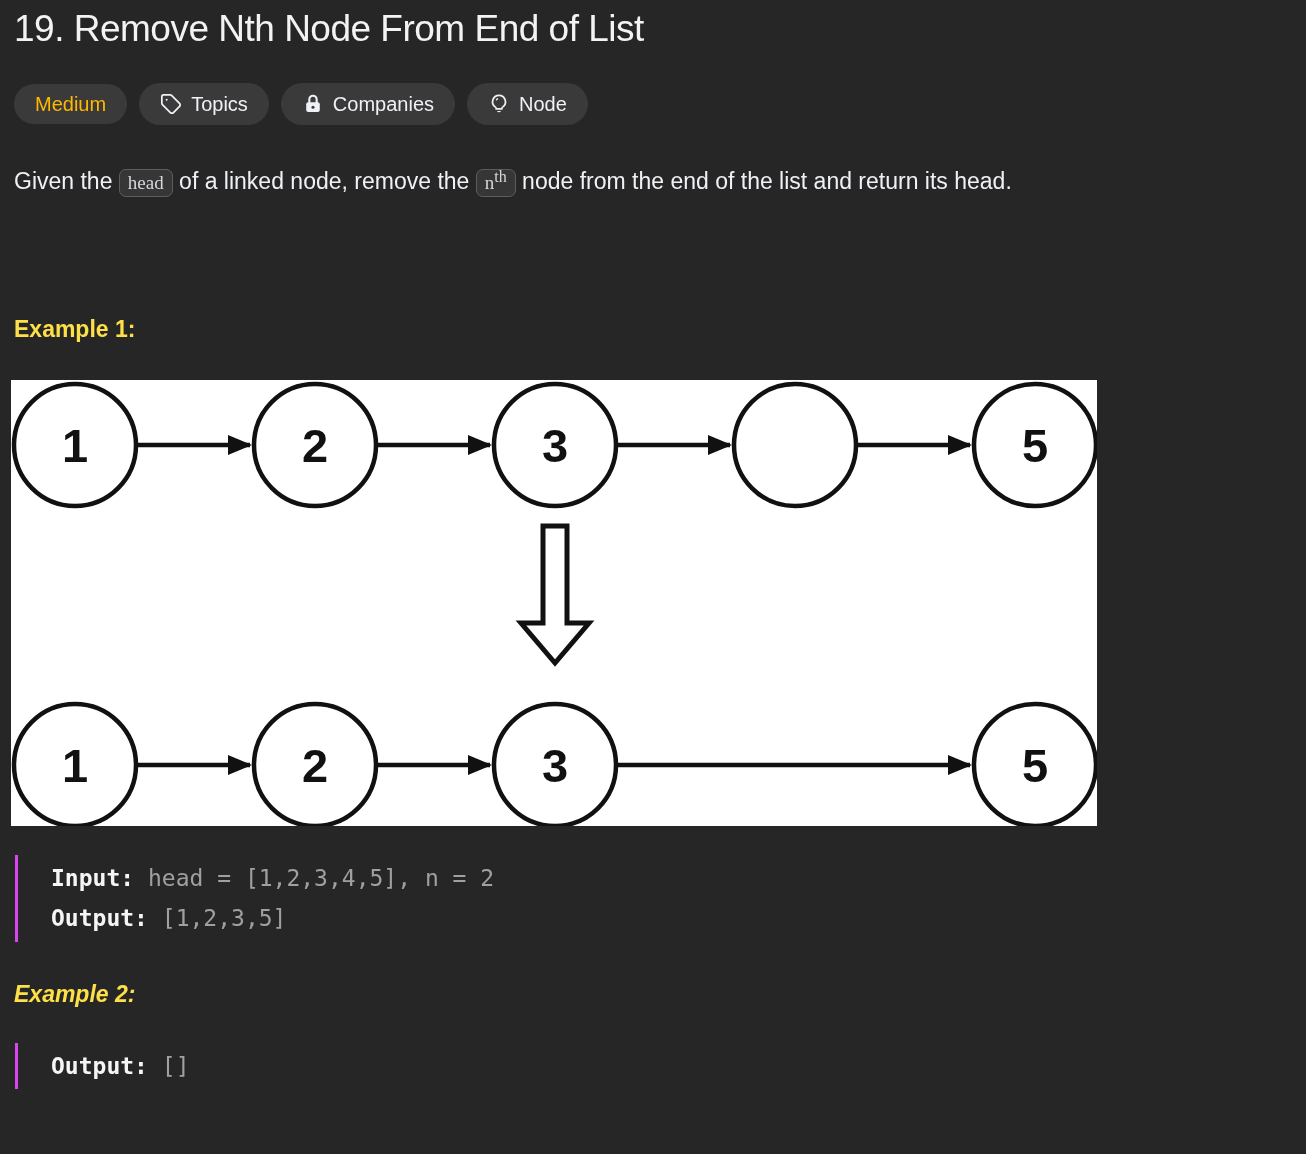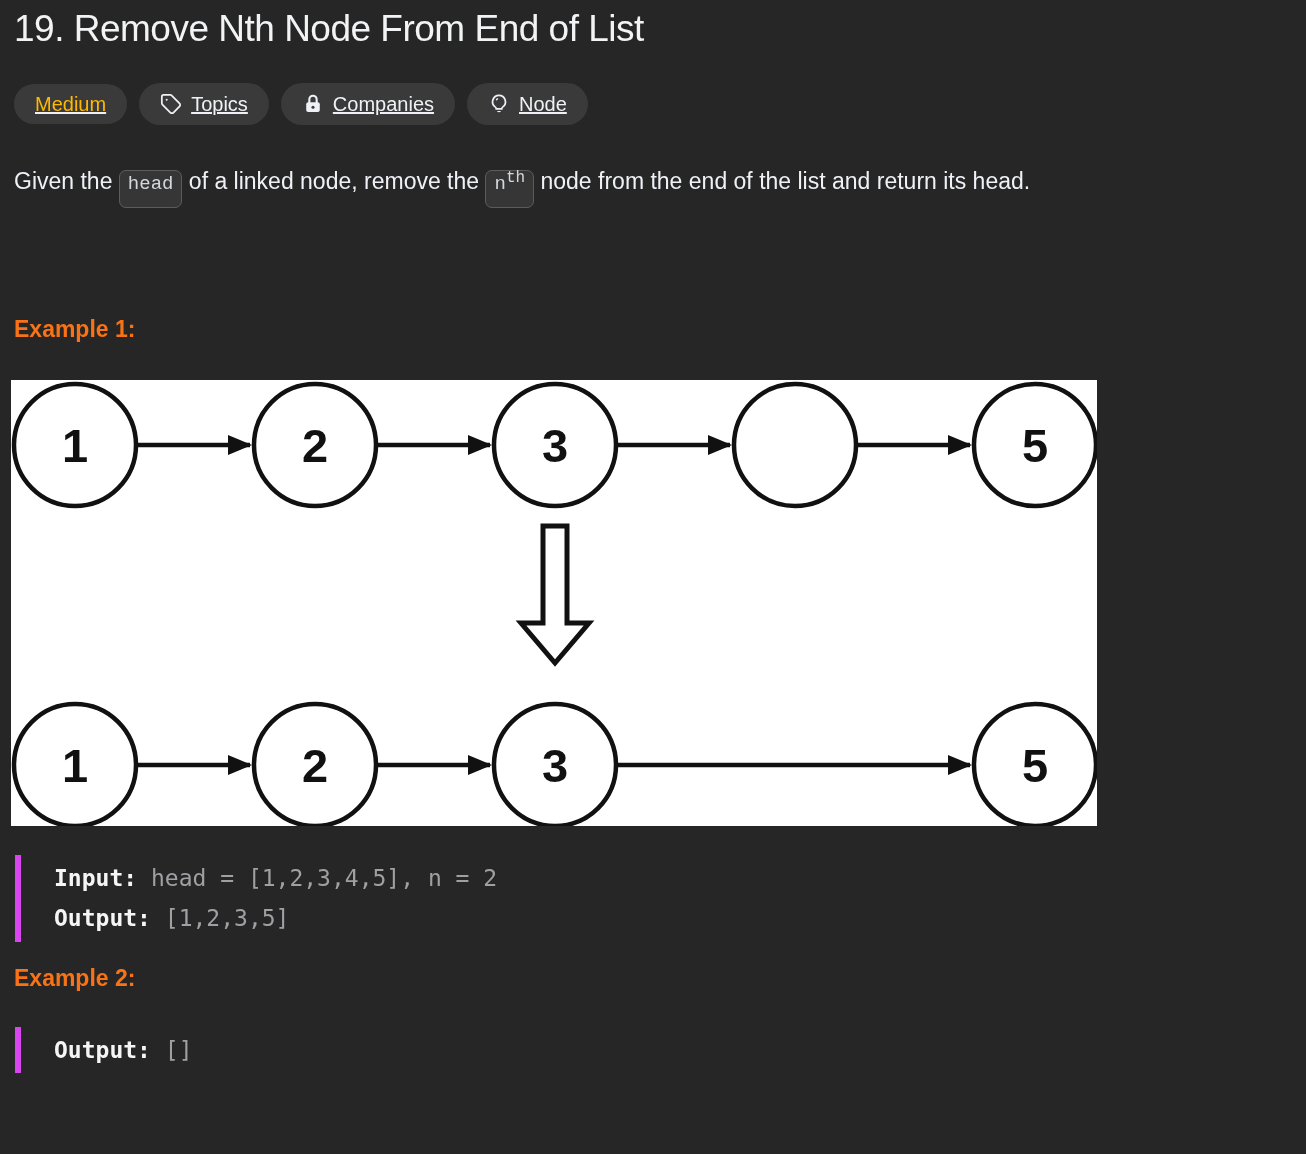--- a/index.html
+++ b/index.html
@@ -18,21 +18,20 @@
     color: #f2f3f4;
     letter-spacing: -0.5px;
     margin-top: 2px;
   }
   
   .badges {
     display: flex;
     align-items: center;
     gap: 12px;
     margin-top: 33px;
-    text-decoration: underline;
   }
   .pill {
     display: inline-flex;
     align-items: center;
     gap: 9px;
     background: #3a3a3a;
     border-radius: 24px;
     padding: 10px 21px;
     font-size: 20px;
     color: #eff1f6;
@@ -42,38 +41,38 @@
   .pill.medium { color: #ffb800; }
   .pill .icon { width: 22px; height: 22px; display: block; }
   
   .desc {
     margin-top: 39px;
     font-size: 23px;
     line-height: 1.55;
     color: #eff1f6;
   }
   .code-chip {
-    font-family: Liberation Mono, monospace;
+    font-family: Liberation Serif, serif;
     font-size: 19px;
     color: #d4d7dc;
     background: #363636;
     border: 1px solid #5c5c5c;
     border-radius: 7px;
-    padding: 2px 8px 12px;
+    padding: 2px 8px 3px;
     white-space: nowrap;
   }
   .code-chip sup { font-size: 16px; }
   
   .example-heading {
     margin-top: 116px;
     font-size: 23px;
     font-weight: 700;
-    color: #f97316;
-  }
-  .example-heading.second { margin-top: 23px; }
+    color: #fde047;
+  }
+  .example-heading.second { margin-top: 39px; font-style: italic; }
   
   .diagram {
     margin-top: 37px;
     margin-left: -3px;
     width: 1086px;
     height: 446px;
     background: #ffffff;
   }
   .diagram svg { display: block; }
   .node-circle { fill: #ffffff; stroke: #111111; stroke-width: 4.5; }
@@ -84,21 +83,21 @@
     fill: #111111;
     text-anchor: middle;
   }
   .node-label.inverse { fill: #ffffff; }
   .link-line { stroke: #111111; stroke-width: 4.5; }
   .big-down-arrow { fill: #ffffff; stroke: #111111; stroke-width: 5; stroke-linejoin: miter; }
   
   .io-block {
     margin-top: 29px;
     margin-left: 1px;
-    border-left: 6px solid #d946ef;
+    border-left: 3px solid #d946ef;
     padding: 3px 0 3px 33px;
     font-family: "DejaVu Sans Mono", "Liberation Mono", monospace;
     font-size: 23px;
     line-height: 1.76;
   }
   .io-block.second { margin-top: 35px; }
   .io-label { font-weight: 700; color: #f5f5f5; }
   .io-value { color: #9fa0a3; }
 </style>
 </head>

